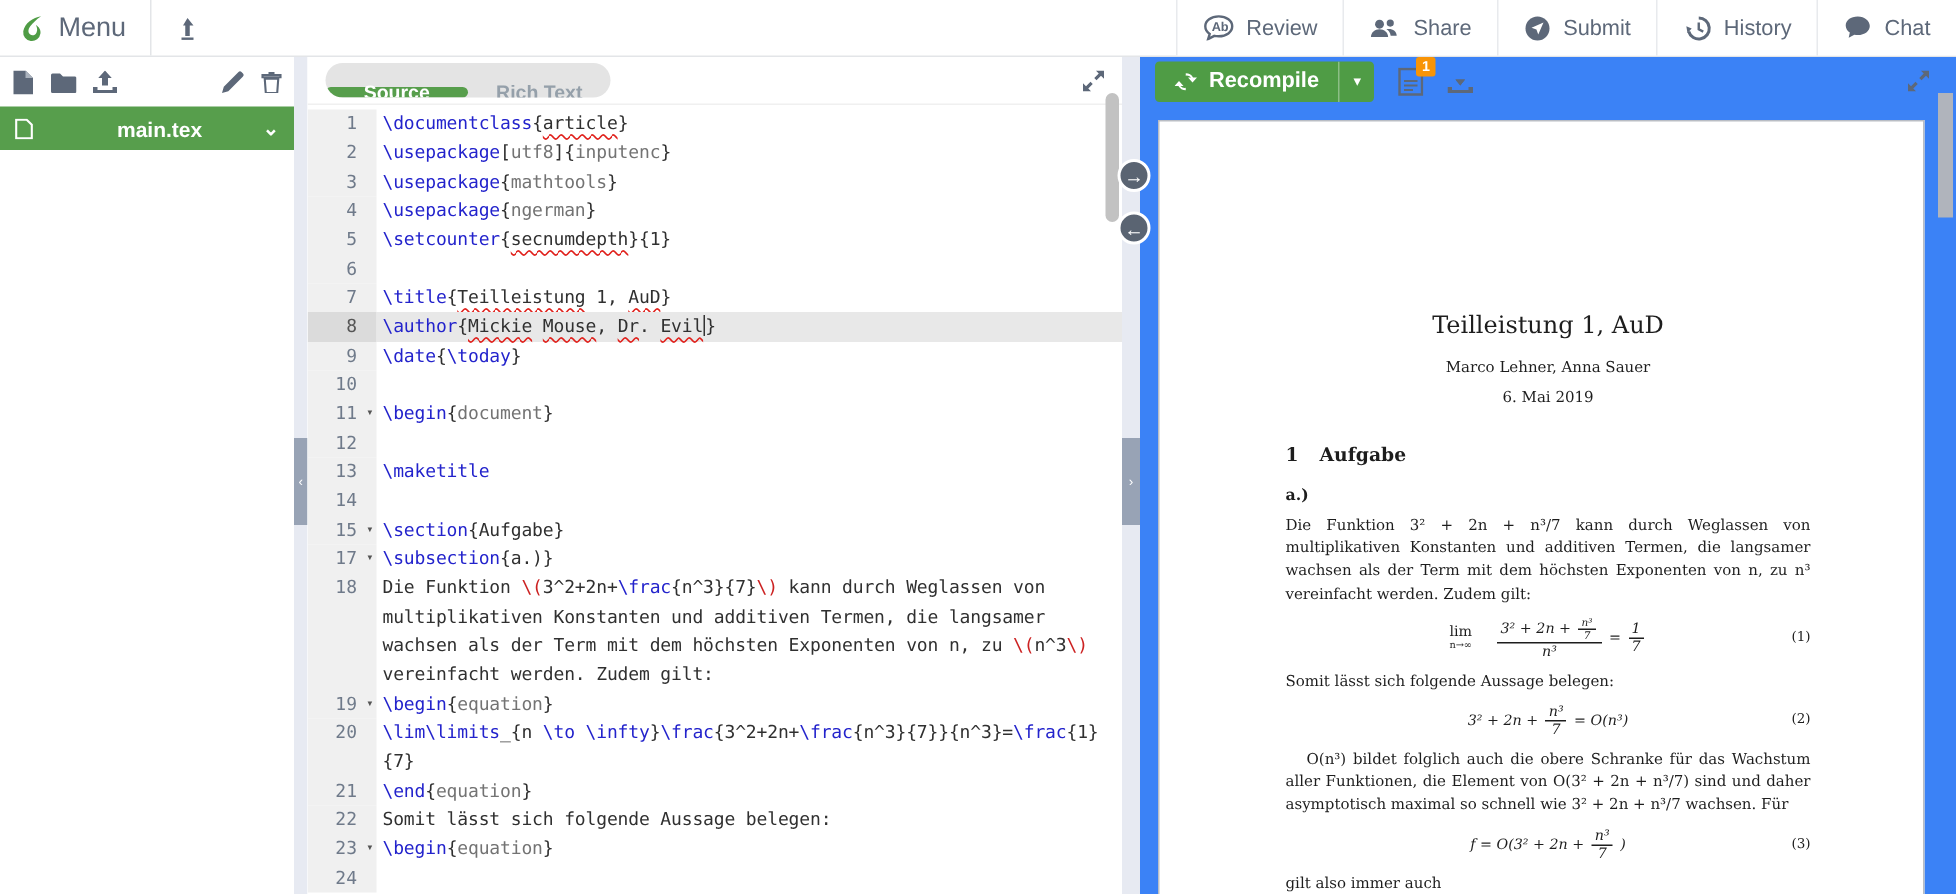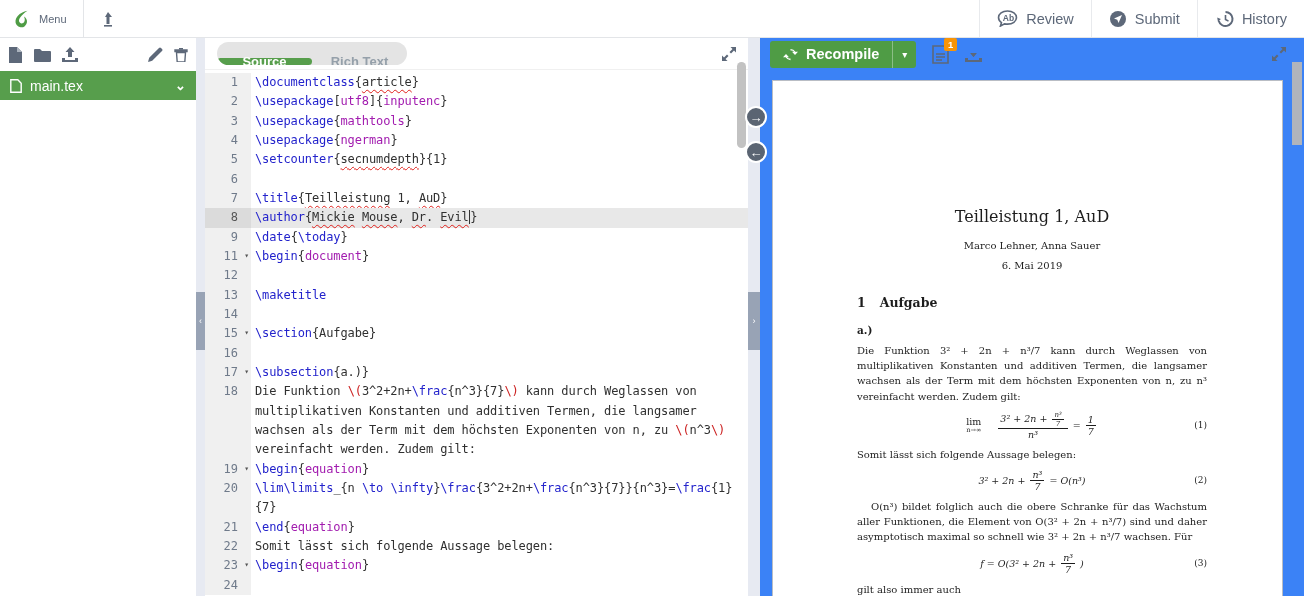--- a/index.html
+++ b/index.html
@@ -5,39 +5,39 @@
   * { margin:0; padding:0; box-sizing:border-box; }
   html,body { width:1304px; height:596px; overflow:hidden; background:#fff;
               font-family:"Liberation Sans", sans-serif; }
   :root { --accent:#4f9c45; --ui:#5d6879; --badge:#f89406; }
 
   
   .header { position:absolute; left:0; top:0; width:1304px; height:38px; background:#fff;
             border-bottom:1px solid #e3e5e8; display:flex; align-items:stretch; z-index:30; }
   .h-left { display:flex; align-items:center; }
   .menu-btn { display:flex; align-items:center; gap:7px; padding:0 16px 0 10px; height:100%; cursor:pointer; }
-  .menu-btn span { color:var(--ui); font-size:11px; }
+  .menu-btn span { color:var(--ui); font-size:18px; }
   .h-sep { width:1px; background:#e3e5e8; height:100%; }
   .up-btn { display:flex; align-items:center; padding:0 16px; height:100%; cursor:pointer; }
   .h-title { position:absolute; left:0; right:0; top:0; height:25px; display:flex;
              align-items:center; justify-content:flex-end; pointer-events:none; }
   .h-title span { color:var(--ui); font-size:15.5px; }
   .h-right { margin-left:auto; display:flex; align-items:stretch; z-index:2; background:#fff; }
   .h-act { display:flex; align-items:center; gap:8px; padding:0 17px; border-left:1px solid #e8eaed;
            color:var(--ui); font-size:14.5px; cursor:pointer; }
   .h-act svg { flex:0 0 auto; }
 
   
   .sidebar { position:absolute; left:0; top:38px; width:196px; height:558px; background:#fff; }
   .ft-toolbar { height:33px; display:flex; align-items:center; padding:0 8px; gap:11px; }
   .ft-toolbar .spacer { flex:1; }
   .ft-icon { cursor:pointer; display:flex; }
   .file-row { height:29px; background:#579e4c; color:#fff; display:flex; align-items:center;
               padding:0 10px; gap:8px; cursor:pointer; }
-  .file-row .fname { font-size:14px; font-weight:normal; flex:1; }
+  .file-row .fname { font-size:14px; font-weight:bold; flex:1;margin-left:48px; }
   .file-row .chev { font-size:13px; font-weight:bold; }
 
   
   .rz { position:absolute; top:38px; height:558px; background:#e7eaf2; }
   .rz-l { left:196px; width:9px; }
   .rz-r { left:748px; width:12px; }
   .rz-handle { position:absolute; top:254px; height:58px; width:100%; background:#98a3b5;
                color:#fff; display:flex; align-items:center; justify-content:center;
                font-size:9px; cursor:col-resize; }
   .sync-btn { position:absolute; width:22px; height:22px; border-radius:50%; background:#5a6472;
@@ -58,21 +58,21 @@
   .code-wrap { position:absolute; left:0; top:32px; right:0; bottom:0; overflow:hidden; padding-top:3px; }
   .line { display:flex; min-height:19.33px; }
   .gutter { flex:0 0 46px; background:#f0f0f0; color:#6f7a8a; font:12px "DejaVu Sans Mono", monospace;
             text-align:right; padding:2px 13px 0 0; position:relative; user-select:none; }
   .fold { position:absolute; right:2px; top:4px; font-size:8px; color:#555; cursor:pointer; }
   .code { flex:1; font:12px "DejaVu Sans Mono", monospace; line-height:19.33px; color:#303030;
           white-space:pre-wrap; padding-left:4px; letter-spacing:-0.1px; }
   .line.active .code { background:#e8e8e8; }
   .line.active .gutter { background:#dbdbdb; color:#555; }
   .tok-c { color:#2323cc; }
-  .tok-t { color:#a21caf; }
+  .tok-t { color:#737373; }
   .tok-r { color:#cc2222; }
   .tok-p { color:#303030; }
   .tok-ps { color:#303030; text-decoration:underline wavy #e0201b 1px; text-underline-offset:3px; }
   .caret { display:inline-block; width:1.4px; height:14px; background:#333; vertical-align:middle; margin-bottom:2px; }
   .ed-scroll { position:absolute; left:532px; top:24px; width:9px; height:86px; background:#c2c2c2; border-radius:5px; z-index:5; }
 
   
   .pdfpane { position:absolute; left:760px; top:38px; width:544px; height:558px; background:#3b82f6; overflow:hidden; }
   .pdf-toolbar { height:32px; display:flex; align-items:center; padding:0 10px; gap:16px; }
   .recompile { display:flex; align-items:stretch; background:var(--accent); border-radius:3px;
@@ -133,33 +133,48 @@
     </div>
   <div class="h-right">
     <div class="h-act">
       <svg class="ic" width="21" height="17" viewBox="0 0 22 18">
         <path d="M11 1C5.5 1 1.5 4 1.5 8c0 2.2 1.2 4.1 3.1 5.4L3.5 17l4.4-2.3c1 .2 2 .3 3.1.3 5.5 0 9.5-3 9.5-7S16.5 1 11 1z" fill="none" stroke="#5d6879" stroke-width="1.7"></path>
         <text x="6" y="11.5" font-size="9" font-weight="bold" fill="#5d6879" font-family="Liberation Sans, sans-serif">Ab</text>
       </svg>
       <span>Review</span>
     </div>
     <div class="h-act">
+      <svg class="ic" width="21" height="16" viewBox="0 0 22 16">
+        <circle cx="7" cy="5" r="3.1" fill="#5d6879"></circle>
+          <circle cx="14.5" cy="4.2" r="2.5" fill="#5d6879"></circle>
+        <path d="M1 14c0-3.3 2.7-5.5 6-5.5s6 2.2 6 5.5z" fill="#5d6879"></path>
+        <path d="M13.5 8.3c3 0 5.5 1.8 5.5 4.7h-4.2c-.3-2-1.4-3.6-3-4.4.5-.2 1.1-.3 1.7-.3z" fill="#5d6879"></path>
+      </svg>
+      <span>Share</span>
+    </div>
+    <div class="h-act">
       <svg class="ic" width="18" height="18" viewBox="0 0 18 18">
         <circle cx="9" cy="9" r="8" fill="#5d6879"></circle>
         <path d="M5 8.5l8-3.5-3.5 8-1.2-3.3z" fill="#fff"></path>
       </svg>
       <span>Submit</span>
     </div>
     <div class="h-act">
       <svg class="ic" width="19" height="18" viewBox="0 0 19 18">
         <path d="M10.5 2a7 7 0 1 1-6.7 9" fill="none" stroke="#5d6879" stroke-width="2"></path>
         <path d="M2.2 7.5L5.8 9 3 12z" fill="#5d6879"></path>
         <path d="M10.5 5v4.5l3 1.6" fill="none" stroke="#5d6879" stroke-width="1.6"></path>
       </svg>
       <span>History</span>
+    </div>
+    <div class="h-act">
+      <svg class="ic" width="19" height="17" viewBox="0 0 20 18">
+        <path d="M10 1C5 1 1.5 3.8 1.5 7.4c0 2 1.1 3.8 2.9 5L3.6 16l4-2.1c.8.2 1.6.3 2.4.3 5 0 8.5-2.8 8.5-6.4S15 1 10 1z" fill="#5d6879"></path>
+      </svg>
+      <span>Chat</span>
     </div>
   </div>
 </div>
 
 <div class="sidebar">
   <div class="ft-toolbar">
     <span class="ft-icon">
       <svg class="ic" width="15" height="16" viewBox="0 0 15 16">
         <path d="M1 0h8l5 5v11H1z" fill="#5d6879"></path>
           <path d="M9 0l5 5H9z" fill="#aab2bd"></path>
@@ -254,42 +269,42 @@
       </div>
       <div class="line active">
         <div class="gutter">8</div>
         <div class="code"><span class="tok-c">\author</span><span class="tok-p">{</span><span class="tok-ps">Mickie</span><span class="tok-p"> </span><span class="tok-ps">Mouse</span><span class="tok-p">, </span><span class="tok-ps">Dr</span><span class="tok-p">. </span><span class="tok-ps">Evil</span><span class="caret"></span><span class="tok-p">}</span></div>
       </div>
       <div class="line">
         <div class="gutter">9</div>
         <div class="code"><span class="tok-c">\date</span><span class="tok-p">{</span><span class="tok-c">\today</span><span class="tok-p">}</span></div>
       </div>
       <div class="line">
+        <div class="gutter">10</div>
+        <div class="code"></div>
+      </div>
+      <div class="line">
         <div class="gutter">11<span class="fold">▾</span></div>
         <div class="code"><span class="tok-c">\begin</span><span class="tok-p">{</span><span class="tok-t">document</span><span class="tok-p">}</span></div>
       </div>
       <div class="line">
         <div class="gutter">12</div>
         <div class="code"></div>
       </div>
       <div class="line">
         <div class="gutter">13</div>
         <div class="code"><span class="tok-c">\maketitle</span></div>
       </div>
       <div class="line">
         <div class="gutter">14</div>
         <div class="code"></div>
       </div>
       <div class="line">
         <div class="gutter">15<span class="fold">▾</span></div>
         <div class="code"><span class="tok-c">\section</span><span class="tok-p">{Aufgabe}</span></div>
-      </div>
-      <div class="line">
-        <div class="gutter">16</div>
-        <div class="code"></div>
       </div>
       <div class="line">
         <div class="gutter">17<span class="fold">▾</span></div>
         <div class="code"><span class="tok-c">\subsection</span><span class="tok-p">{a.)}</span></div>
       </div>
       <div class="line">
         <div class="gutter">18</div>
         <div class="code"><span class="tok-p">Die Funktion </span><span class="tok-r">\(</span><span class="tok-p">3^2+2n+</span><span class="tok-c">\frac</span><span class="tok-p">{n^3}{7}</span><span class="tok-r">\)</span><span class="tok-p"> kann durch Weglassen von multiplikativen Konstanten und additiven Termen, die langsamer wachsen als der Term mit dem höchsten Exponenten von n, zu </span><span class="tok-r">\(</span><span class="tok-p">n^3</span><span class="tok-r">\)</span><span class="tok-p"> vereinfacht werden. Zudem gilt:</span></div>
       </div>
       <div class="line">

